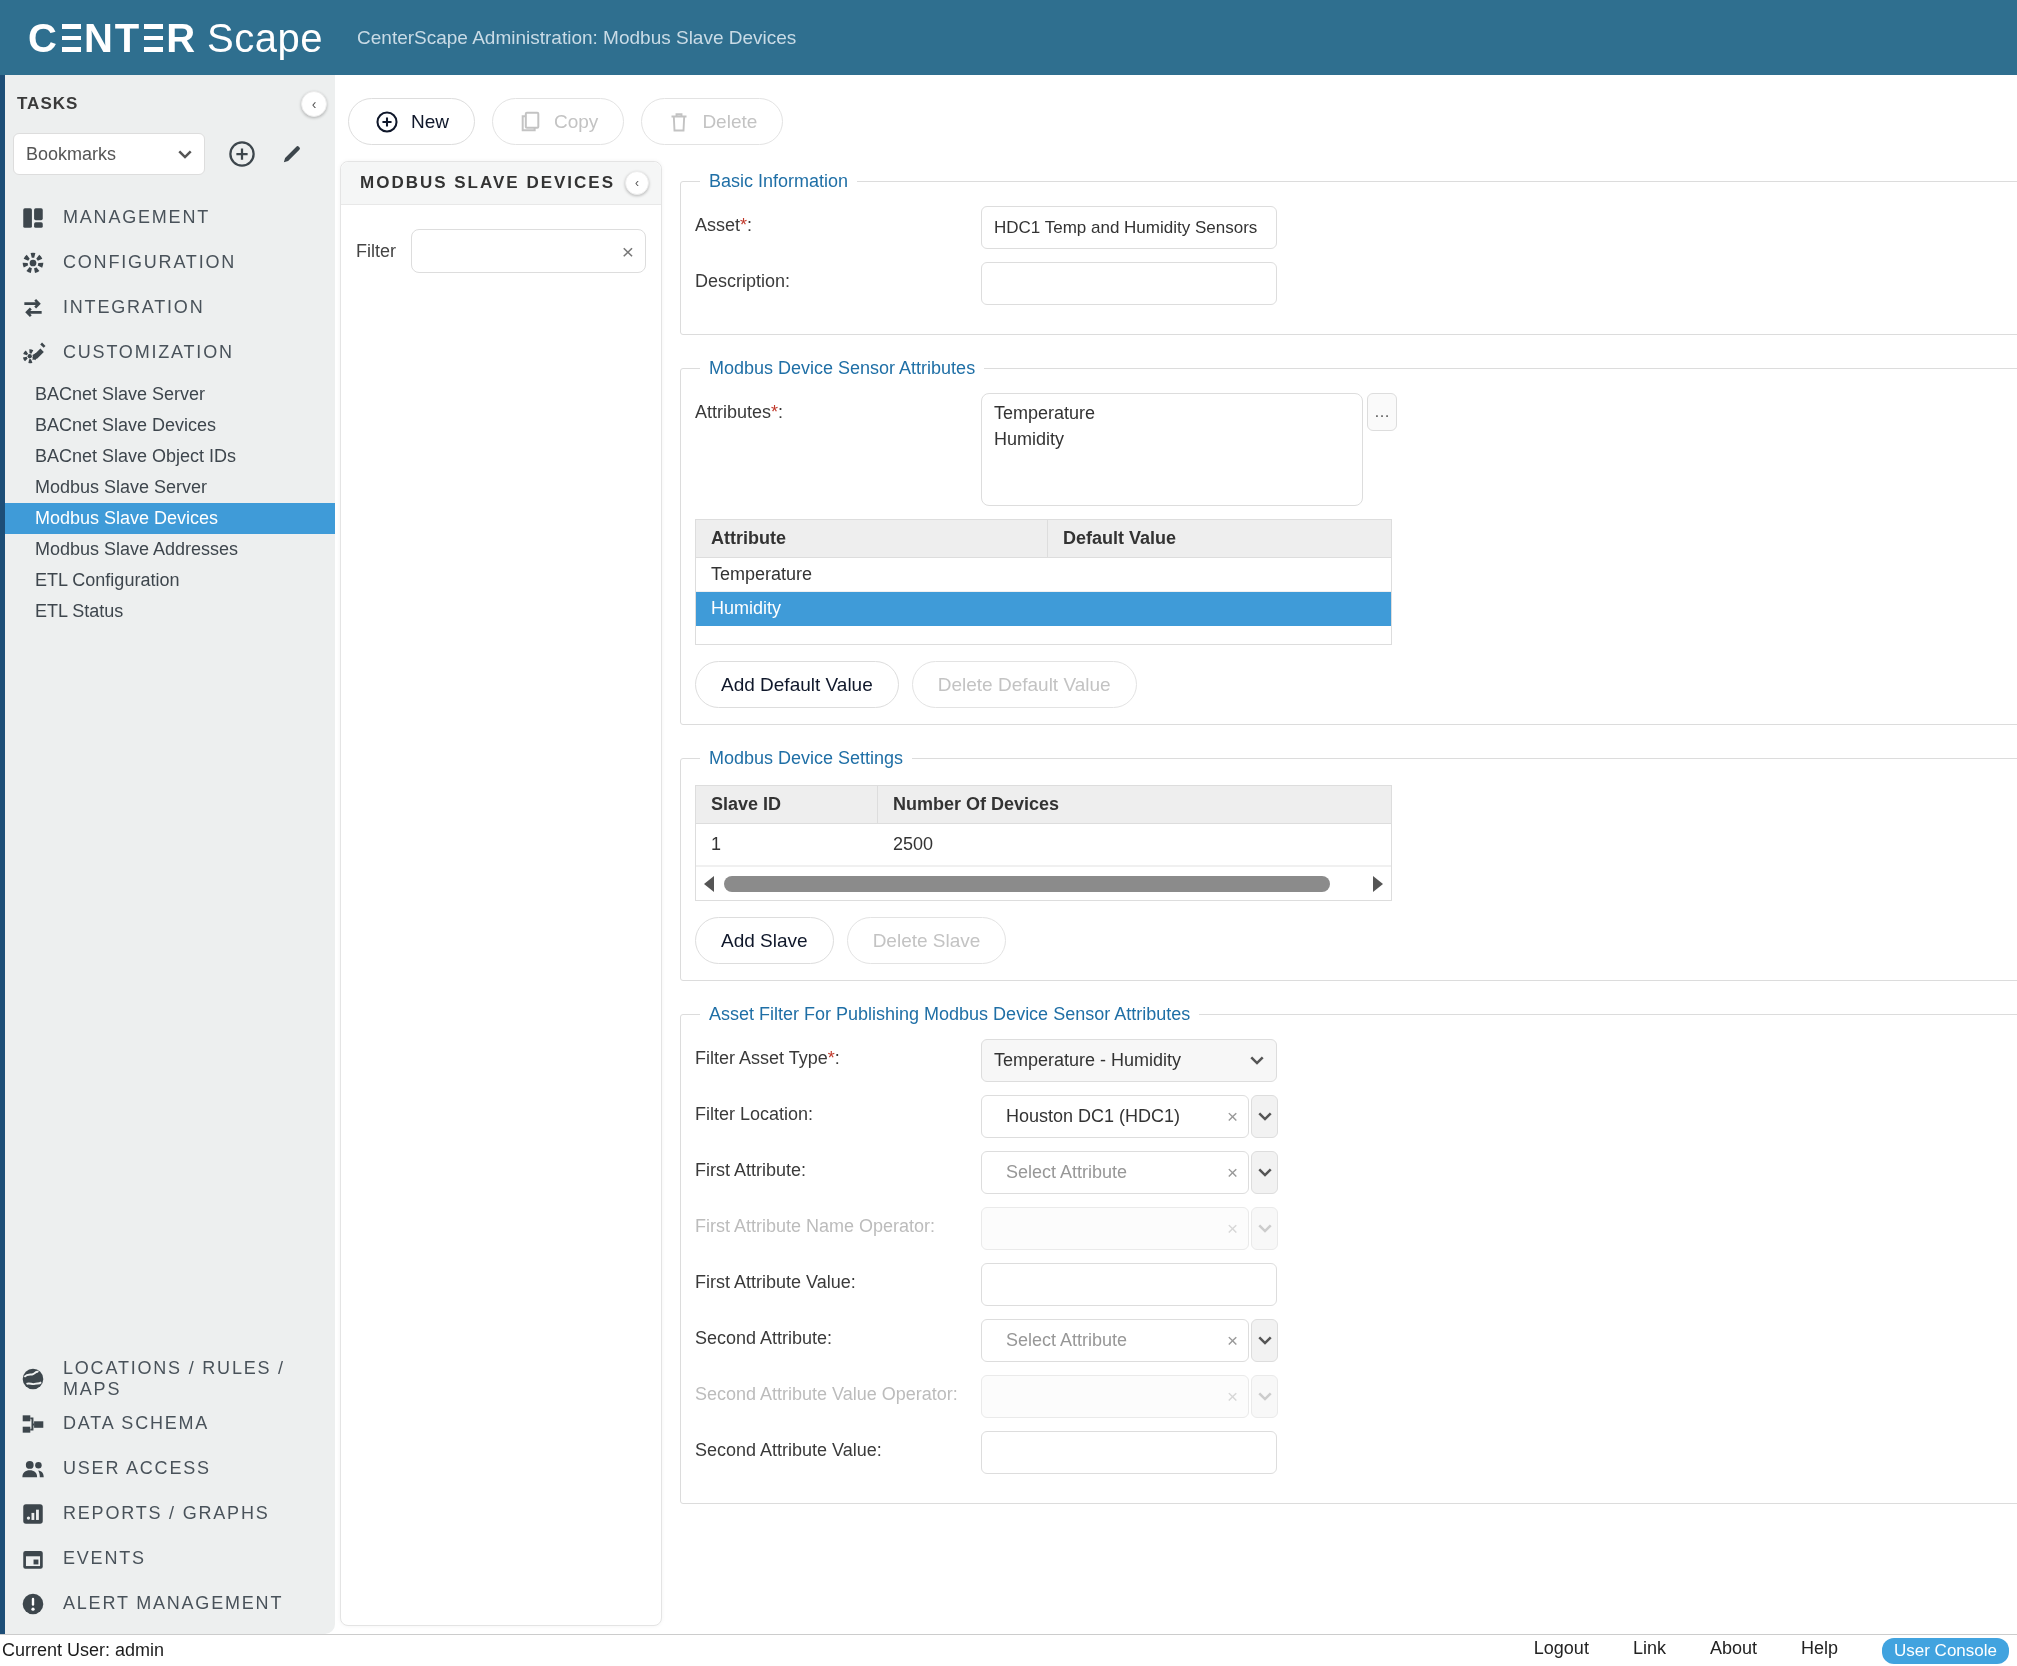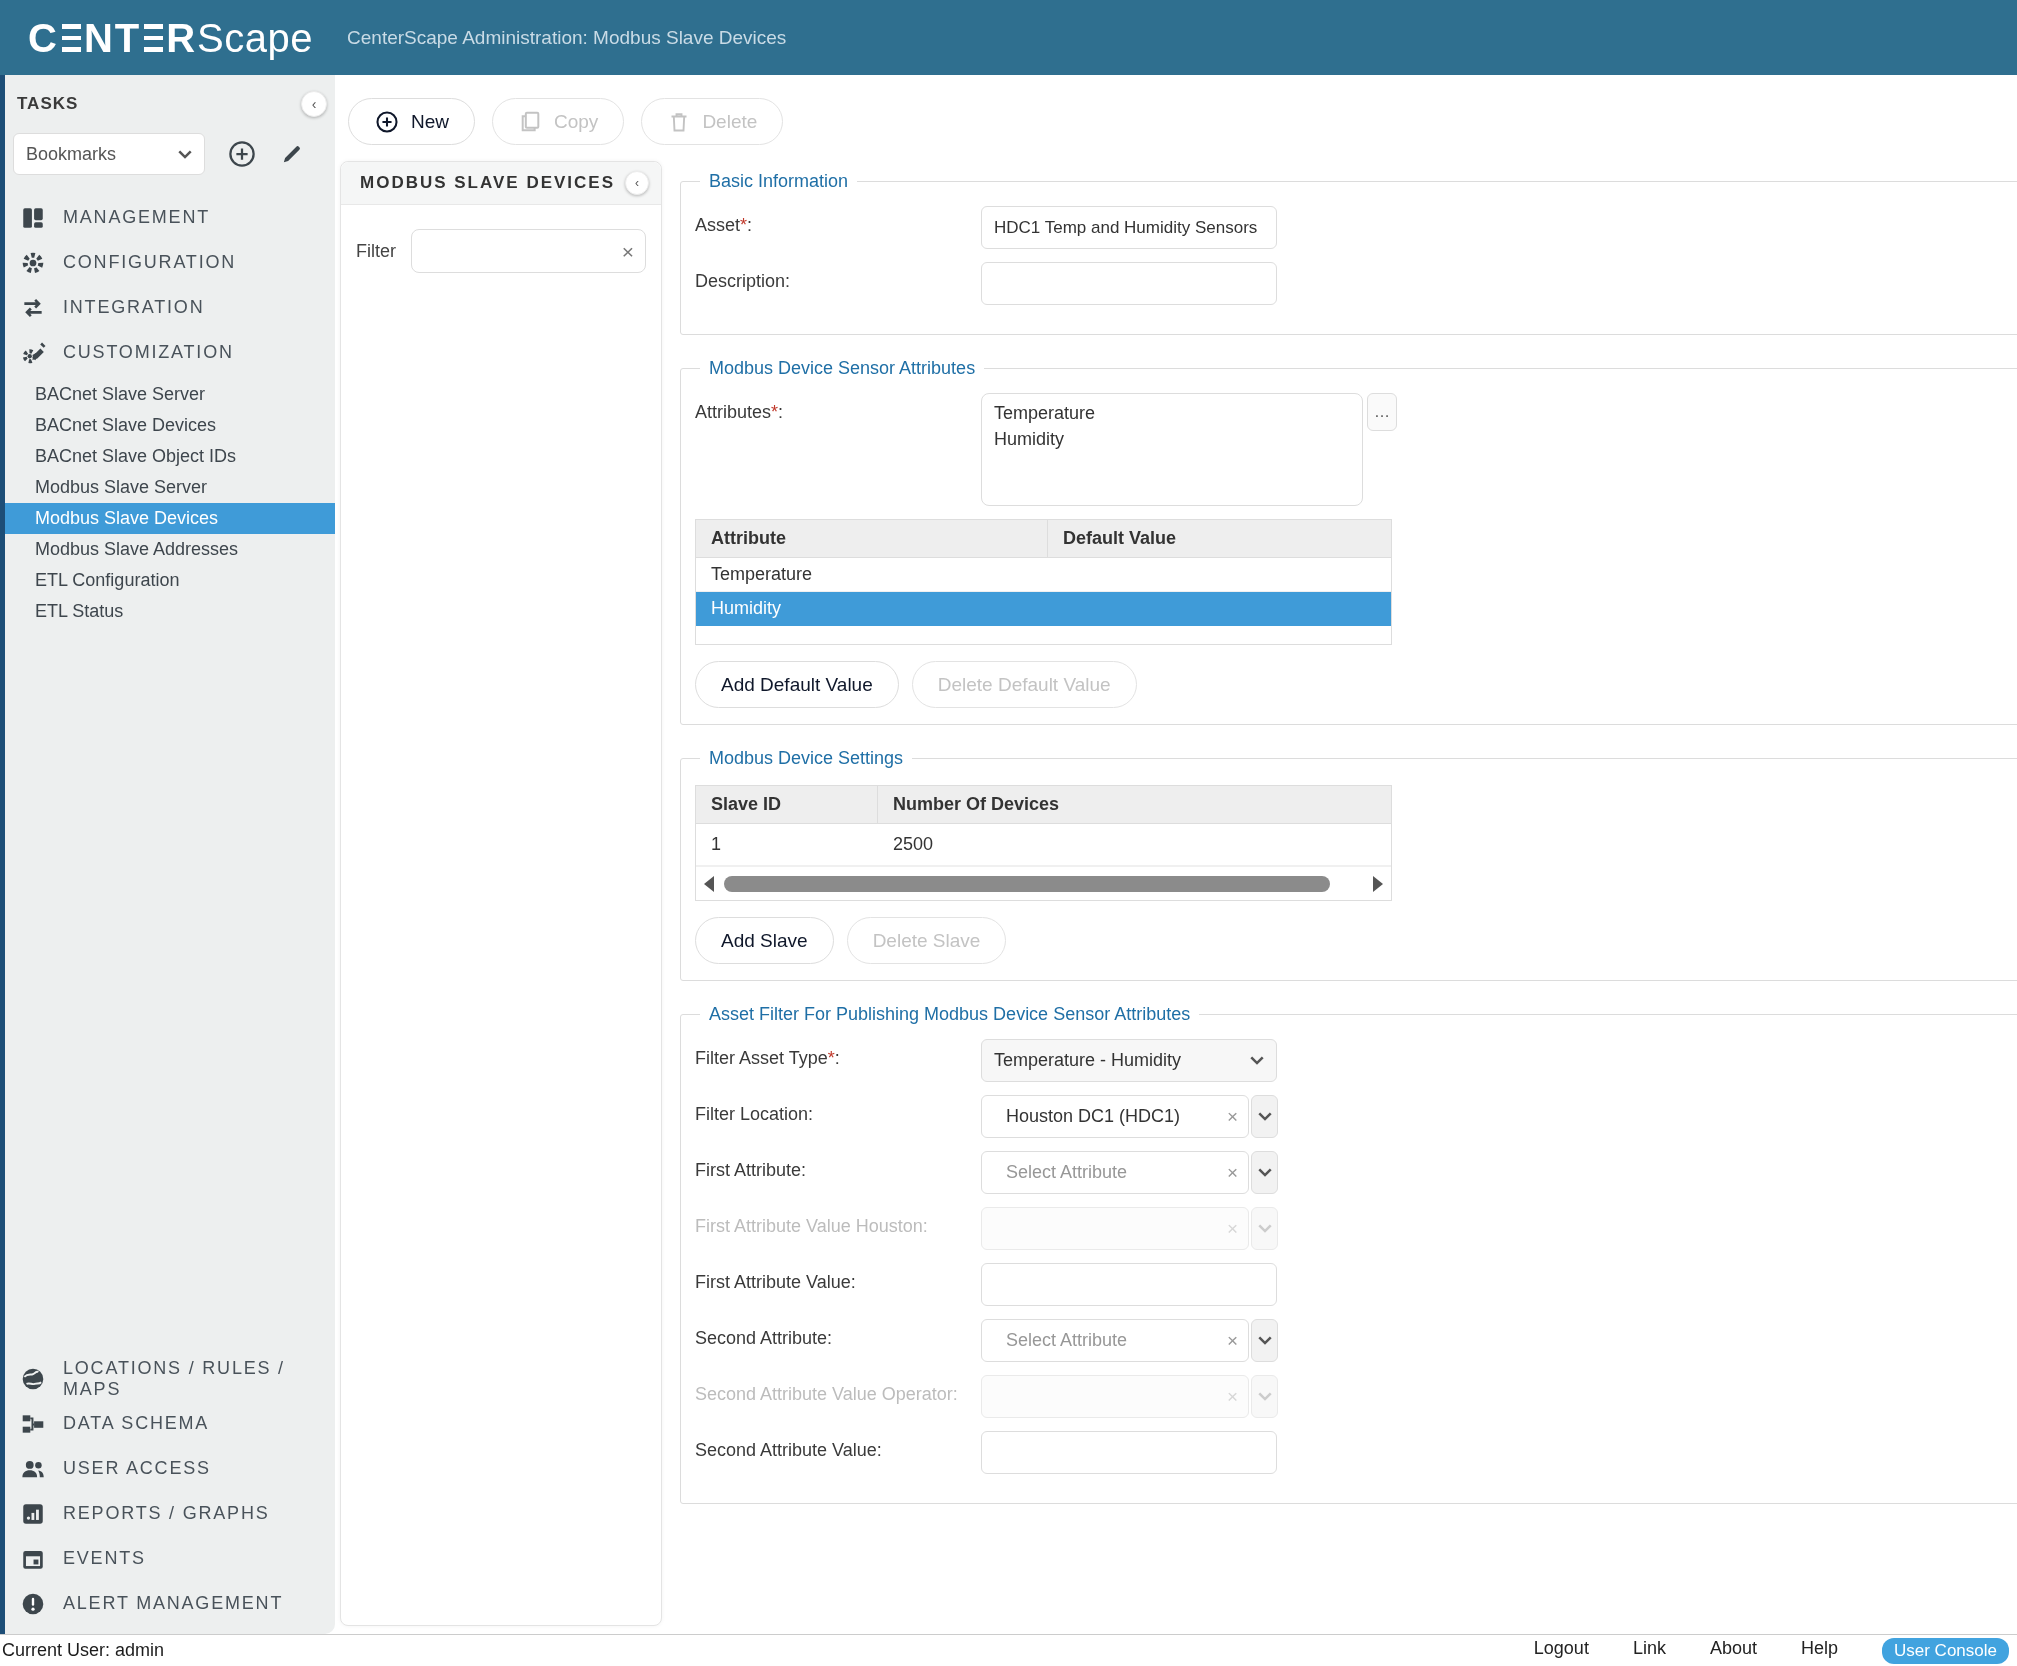--- a/index.html
+++ b/index.html
@@ -4,21 +4,21 @@
 <style>
 * {box-sizing:border-box;margin:0;padding:0}
 html,body {width:2017px;height:1666px;overflow:hidden}
 body {font-family:"Liberation Sans","DejaVu Sans",sans-serif;background:#fff;color:#333}
 
 
 .topbar{height:75px;background:#2f6f8f;display:flex;align-items:center;padding-left:28px}
 .logo{color:#fff;font-size:40px;display:flex;align-items:baseline;line-height:1}
 .logo .b{font-weight:700;letter-spacing:2px}
 .ebars{display:inline-block;width:19px;height:28px;margin:0 3px;background:linear-gradient(to bottom,#fff 0 5px,rgba(255,255,255,0) 5px 11.5px,#fff 11.5px 16.5px,rgba(255,255,255,0) 16.5px 23px,#fff 23px 28px)}
-.logo .light{font-weight:400;margin-left:0;letter-spacing:0.5px}
+.logo .light{font-weight:400;margin-left:10px;letter-spacing:0.5px}
 .app-title{color:#c9dbe6;font-size:19px;margin-left:34px}
 
 
 .main{display:flex;height:1559px}
 .sidebar{width:335px;min-width:335px;background:#edefef;border-left:5px solid #1d4e77;display:flex;flex-direction:column;border-radius:0 0 10px 0}
 .content{flex:1;background:#fff;display:flex;flex-direction:column;overflow:hidden}
 
 
 .tasks-row{display:flex;align-items:center;justify-content:space-between;padding:16px 8px 0 12px}
 .tasks-title{font-weight:700;font-size:17px;letter-spacing:1px;color:#3a3a3a}
@@ -417,21 +417,21 @@
                 </span>
               <span class="combo-btn">
                   <svg class="chev" viewBox="0 0 11 7">
                     <path d="M1 1l4.5 4.5L10 1"></path>
                   </svg>
                 </span>
             </div>
           </div>
 
           <div class="frow">
-            <span class="flabel disabled"><span>First Attribute Value Houston</span><span>:</span></span>
+            <span class="flabel disabled"><span>First Attribute Name Operator</span><span>:</span></span>
             <div class="combo off">
               <span class="combo-main">
                   <span class="val"></span>
                   <span class="combo-x">×</span>
                 </span>
               <span class="combo-btn">
                   <svg class="chev" viewBox="0 0 11 7">
                     <path d="M1 1l4.5 4.5L10 1"></path>
                   </svg>
                 </span>

